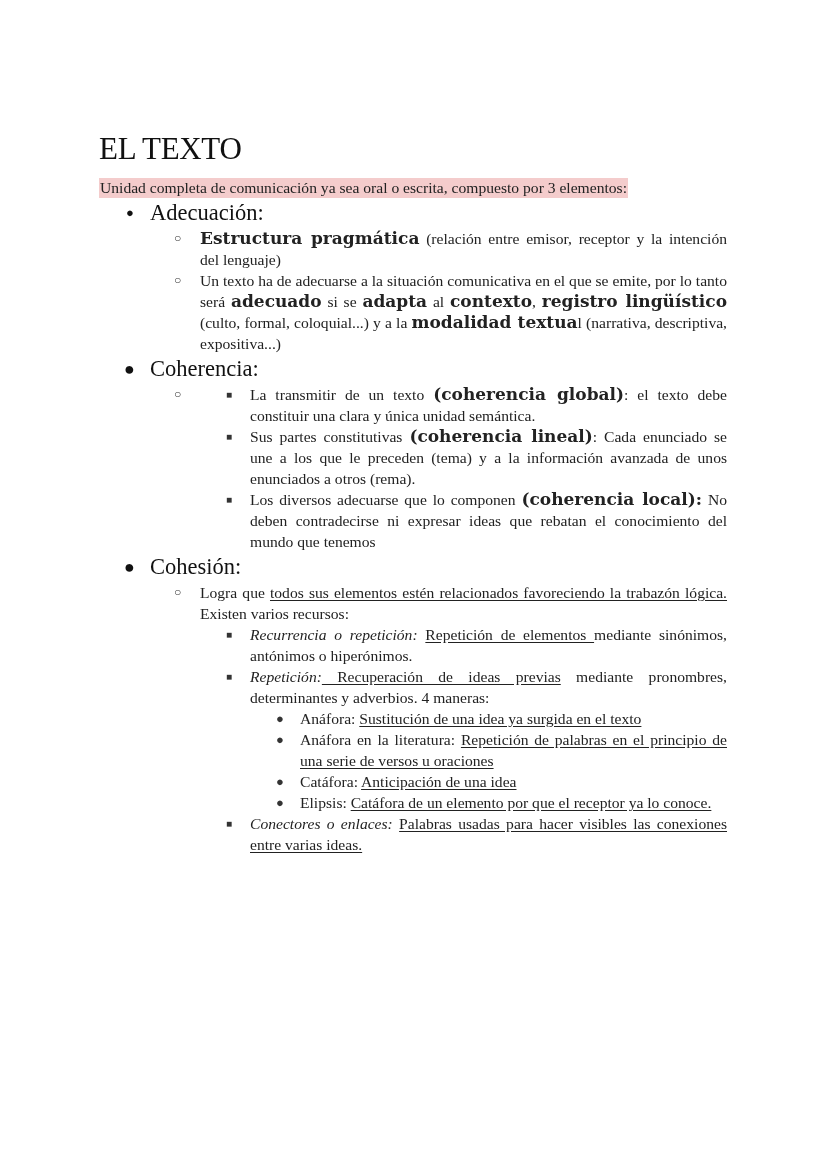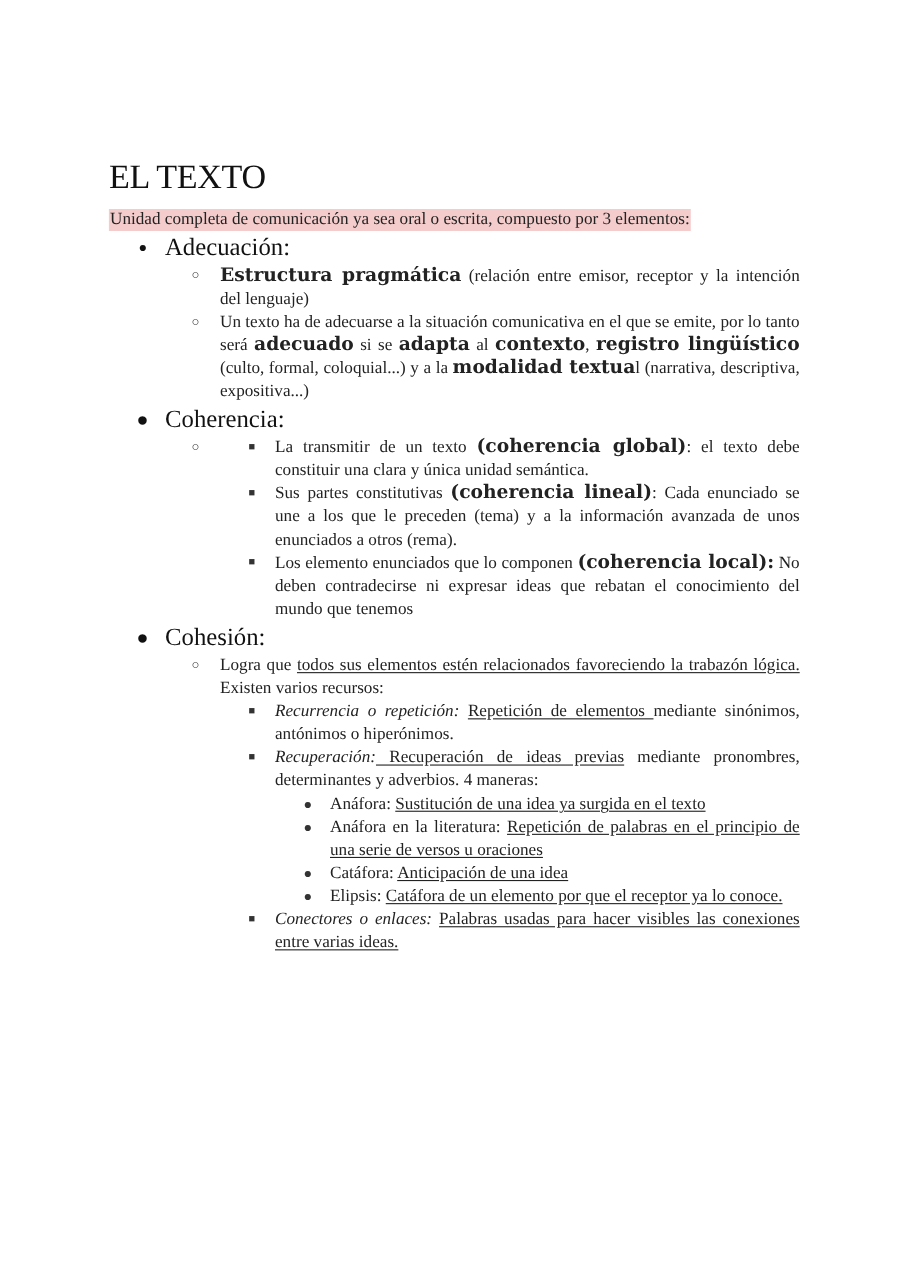--- a/index.html
+++ b/index.html
@@ -1,21 +1,21 @@
 <!DOCTYPE html>
 <html><head>
 <meta charset="utf-8">
 <style>
   html, body { margin: 0; padding: 0; background: #ffffff; }
   body {
     width: 828px; height: 1169px; position: relative; overflow: hidden;
     font-family: "DejaVu Serif", "Liberation Serif", serif;
     color: #1a1a1a;
   }
-  .page { position: absolute; left: 0; top: 16px; width: 828px; height: 910px; }
+  .page { position: absolute; left: 0; top: 4px; width: 828px; height: 910px; }
   .title {
     position: absolute; left: 99px; top: 127px;
     font-family: "Liberation Serif", serif;
     font-size: 31px; font-weight: normal; letter-spacing: -0.3px;
     margin: 0; line-height: 36px; color: #111;
   }
   .intro {
     position: absolute; left: 99px; top: 174px;
     font-family: Liberation Serif, serif;
     font-size: 15.6px; line-height: 20px;
@@ -55,24 +55,24 @@
   <h1 class="title">EL TEXTO</h1>
   <div class="intro">Unidad completa de comunicación ya sea oral o escrita, compuesto por 3 elementos:</div>
   <div class="content" id="content">
       <div class="l1"><span class="b small">●</span><span>Adecuación:</span></div>
       <div class="block item l2"><span class="b">○</span><span class="strong">Estructura pragmática</span><span> (relación entre emisor, receptor y la intención del lenguaje)</span></div>
       <div class="block item l2"><span class="b">○</span><span>Un texto ha de adecuarse a la situación comunicativa en el que se emite, por lo tanto será </span><span class="strong">adecuado</span><span> si se </span><span class="strong">adapta</span><span> al </span><span class="strong">contexto</span><span>, </span><span class="strong">registro lingüístico</span><span> (culto, formal, coloquial...) y a la </span><span class="strong">modalidad textua</span><span>l (narrativa, descriptiva, expositiva...)</span></div>
       <div class="l1"><span class="b">●</span><span>Coherencia:</span></div>
       <div class="block item l2"><span class="b">○</span></div>
       <div class="block item l3"><span class="b">■</span><span>La transmitir de un texto </span><span class="strong">(coherencia global)</span><span>: el texto debe constituir una clara y única unidad semántica.</span></div>
       <div class="block item l3"><span class="b">■</span><span>Sus partes constitutivas </span><span class="strong">(coherencia lineal)</span><span>: Cada enunciado se une a los que le preceden (tema) y a la información avanzada de unos enunciados a otros (rema).</span></div>
-      <div class="block item l3"><span class="b">■</span><span>Los elemento enunciados que lo componen </span><span class="strong">(coherencia local):</span><span> No deben contradecirse ni expresar ideas que rebatan el conocimiento del mundo que tenemos</span></div>
+      <div class="block item l3"><span class="b">■</span><span>Los diversos adecuarse que lo componen </span><span class="strong">(coherencia local):</span><span> No deben contradecirse ni expresar ideas que rebatan el conocimiento del mundo que tenemos</span></div>
       <div class="l1"><span class="b">●</span><span>Cohesión:</span></div>
       <div class="block item l2"><span class="b">○</span><span>Logra que </span><span class="u">todos sus elementos estén relacionados favoreciendo la trabazón lógica.</span><span> Existen varios recursos:</span></div>
       <div class="block item l3"><span class="b">■</span><span class="em">Recurrencia o repetición:</span><span> </span><span class="u">Repetición de elementos </span><span>mediante sinónimos, antónimos o hiperónimos.</span></div>
-      <div class="block item l3"><span class="b">■</span><span class="em">Recuperación:</span><span class="u"> Recuperación de ideas previas</span><span> mediante pronombres, determinantes y adverbios. 4 maneras:</span></div>
+      <div class="block item l3"><span class="b">■</span><span class="em">Repetición:</span><span class="u"> Recuperación de ideas previas</span><span> mediante pronombres, determinantes y adverbios. 4 maneras:</span></div>
       <div class="block item l4"><span class="b">●</span><span>Anáfora: </span><span class="u">Sustitución de una idea ya surgida en el texto</span></div>
       <div class="block item l4"><span class="b">●</span><span>Anáfora en la literatura: </span><span class="u">Repetición de palabras en el principio de una serie de versos u oraciones</span></div>
       <div class="block item l4"><span class="b">●</span><span>Catáfora: </span><span class="u">Anticipación de una idea</span></div>
       <div class="block item l4"><span class="b">●</span><span>Elipsis: </span><span class="u">Catáfora de un elemento por que el receptor ya lo conoce.</span></div>
       <div class="block item l3"><span class="b">■</span><span class="em">Conectores o enlaces:</span><span> </span><span class="u">Palabras usadas para hacer visibles las conexiones entre varias ideas.</span></div>
     </div>
 </div>
 
 </body></html>

